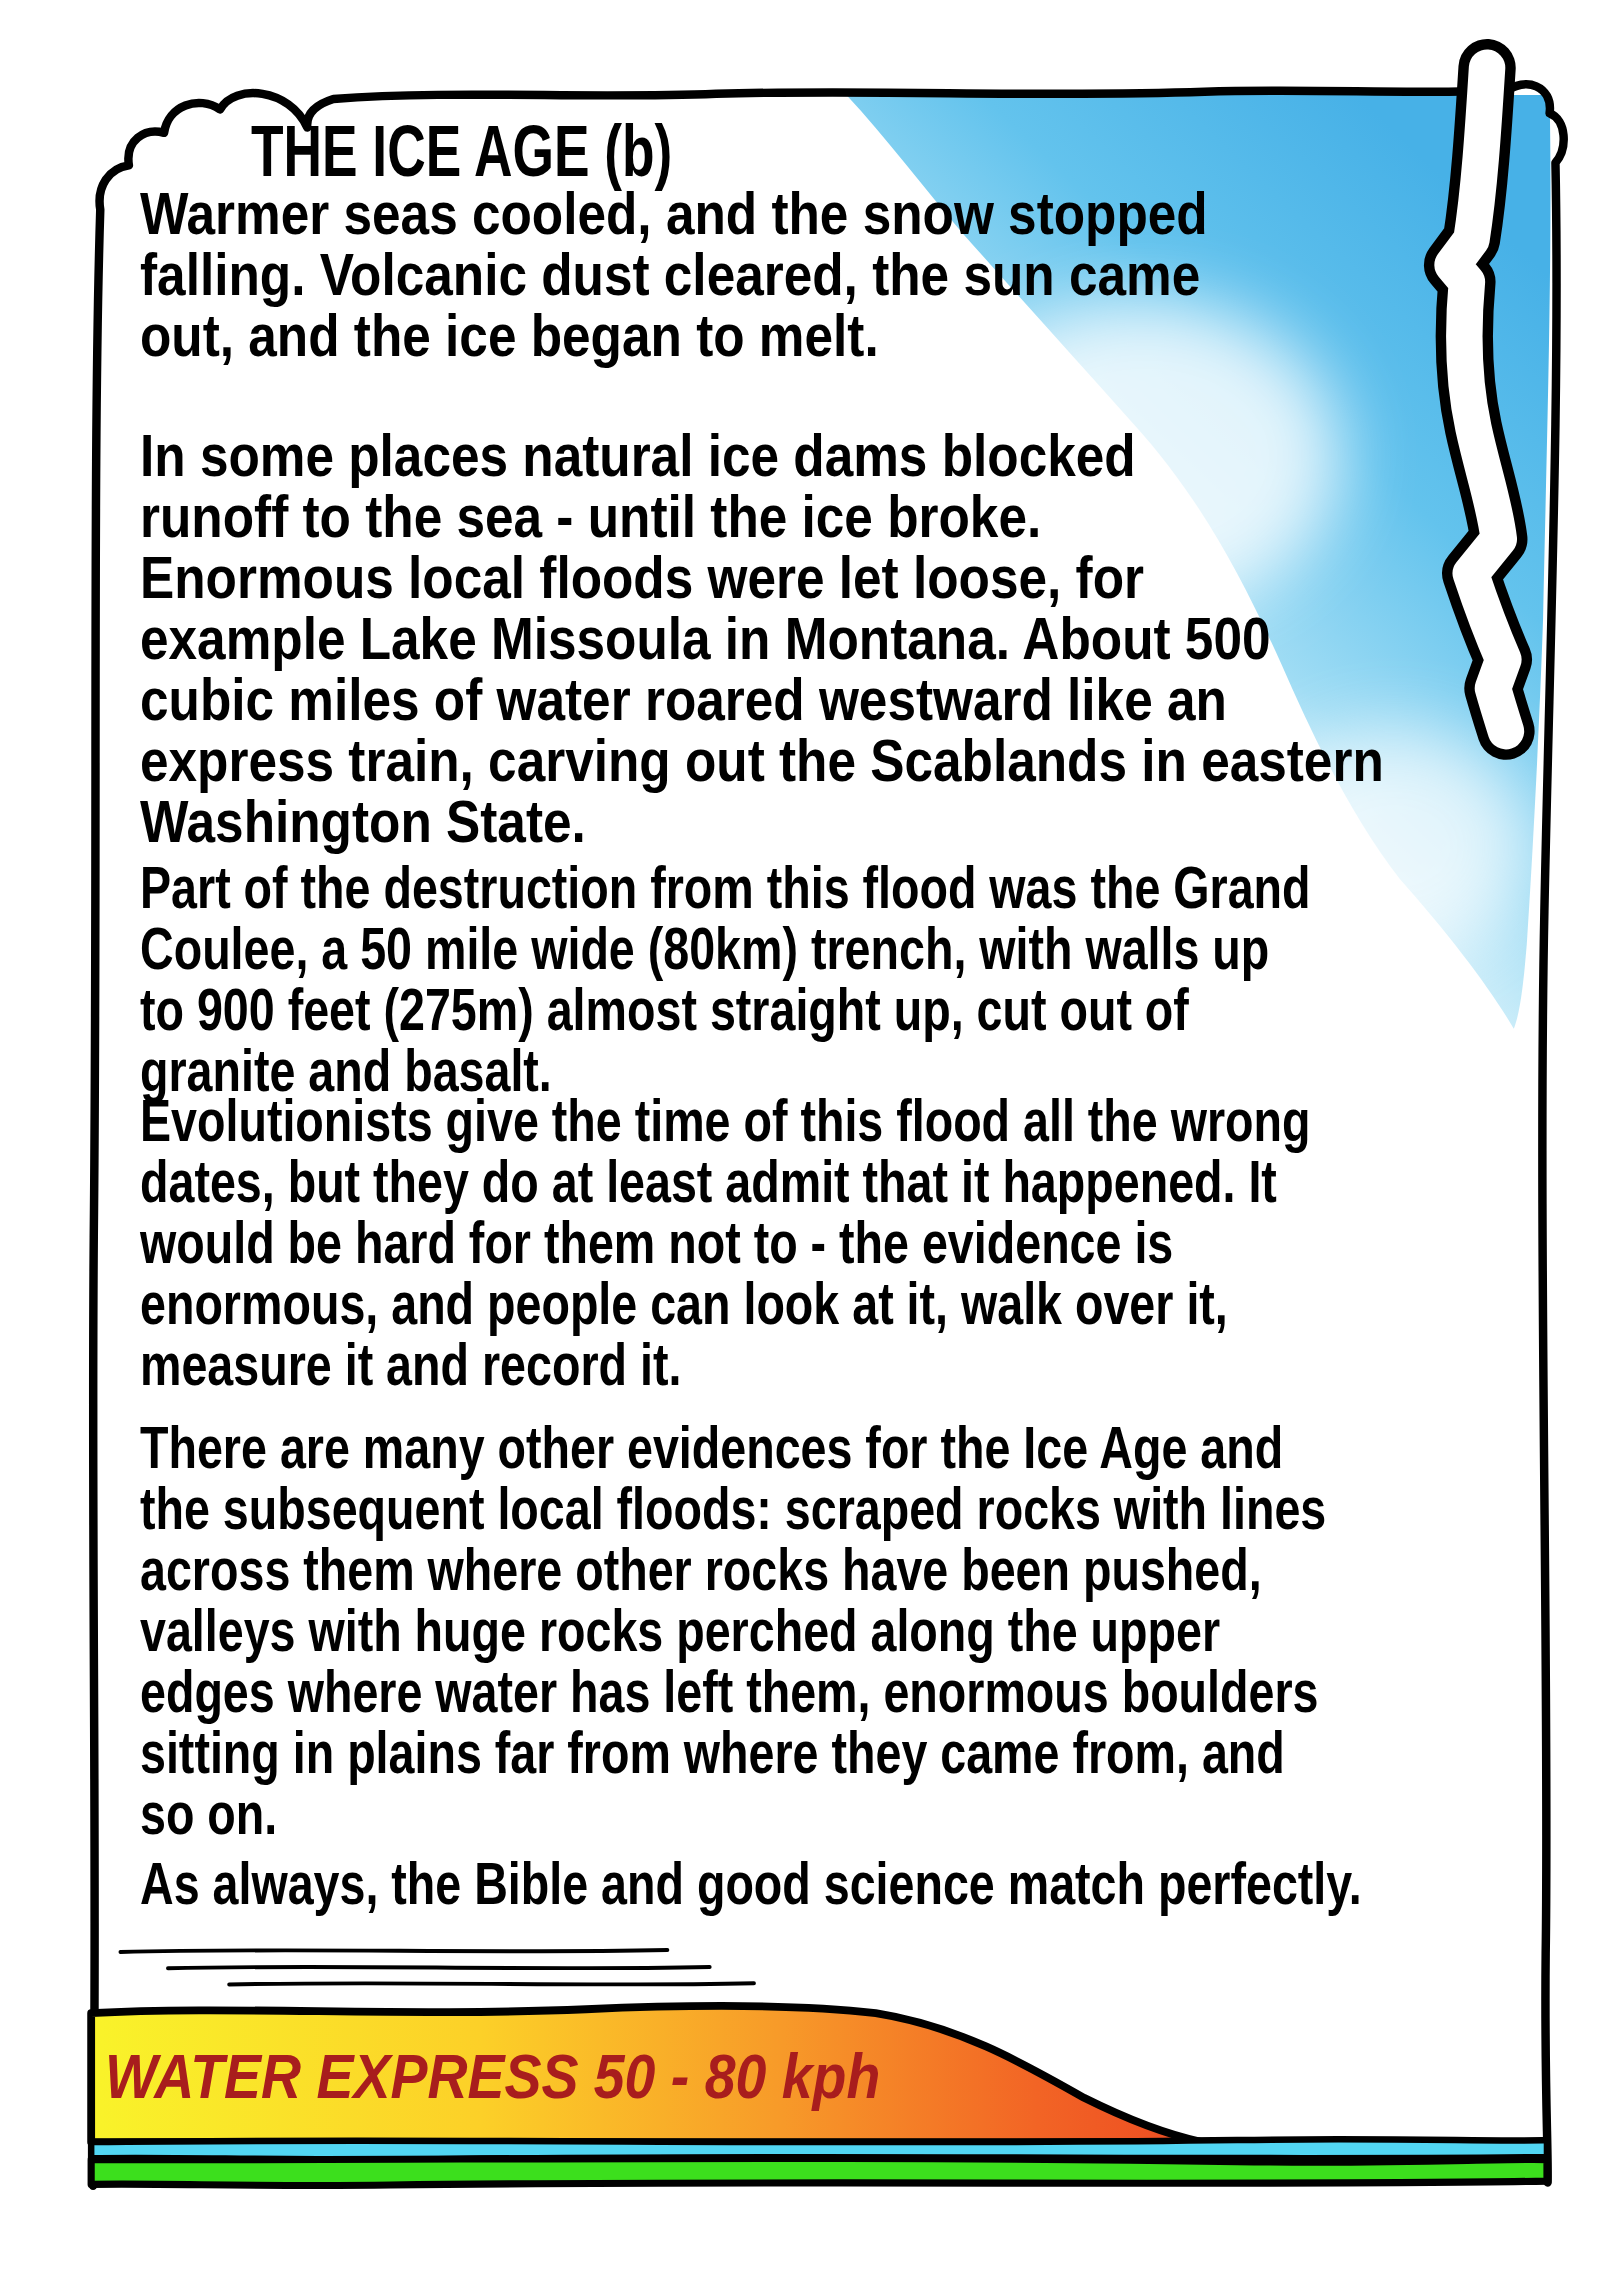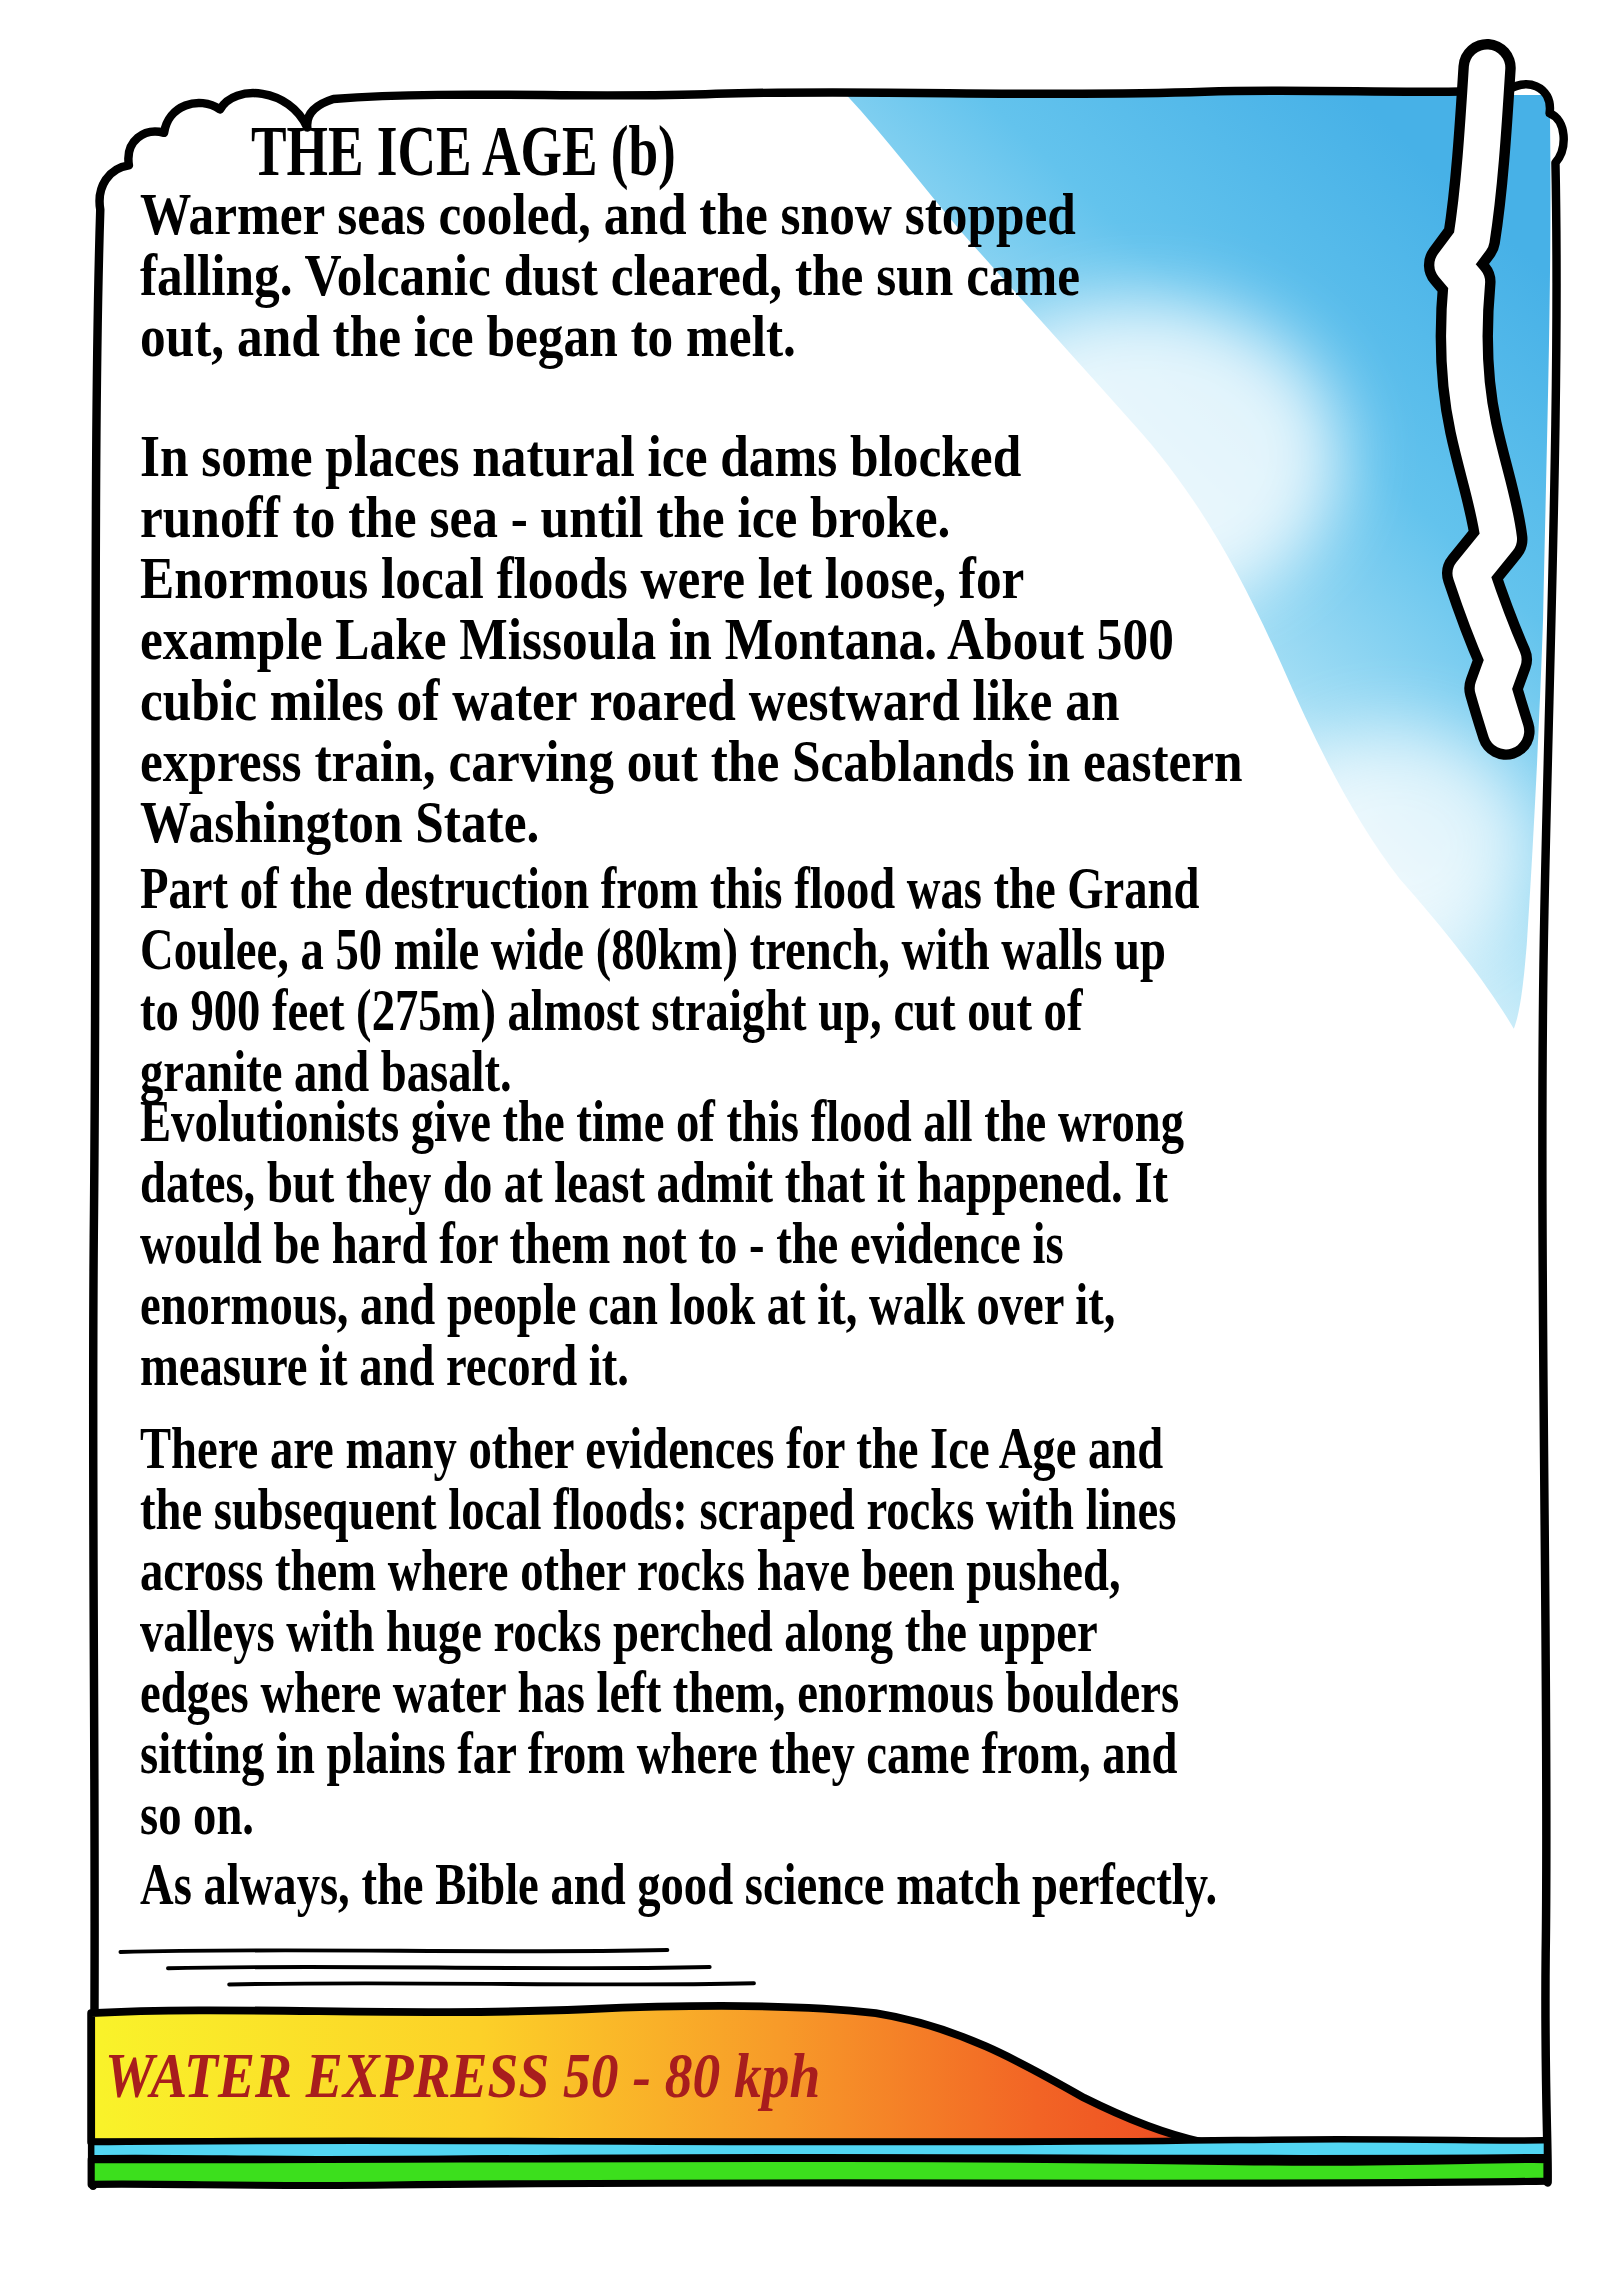--- a/index.html
+++ b/index.html
@@ -5,21 +5,21 @@
   :root{
     --sky-deep:#47b1e7; --sky-mid:#9fdcf4; --sky-pale:#cfeffa;
     --wave-yellow:#f9f32a; --wave-gold:#fcd028; --wave-orange:#f79a29;
     --wave-deep:#f26425; --wave-red:#ec4a22;
     --water-cyan:#52d6f3; --grass-green:#3cdf1d;
     --banner-red:#a81d1d; --ink:#000000;
   }
   html,body{margin:0;padding:0;background:#ffffff;}
   .page{
     position:relative; width:1616px; height:2284px; background:#ffffff;
-    overflow:hidden; font-family:Liberation Serif, serif;
+    overflow:hidden; font-family:Liberation Sans, sans-serif;
   }
   .art{position:absolute;left:0;top:0;width:1616px;height:2284px;}
   .title{
     position:absolute; left:251px; top:115px; margin:0;
     font-size:72px; font-weight:bold; color:var(--ink);
     line-height:1; white-space:nowrap;
     transform:scaleX(.74); transform-origin:left top;
   }
   .para{
     position:absolute; left:140px; color:var(--ink);

